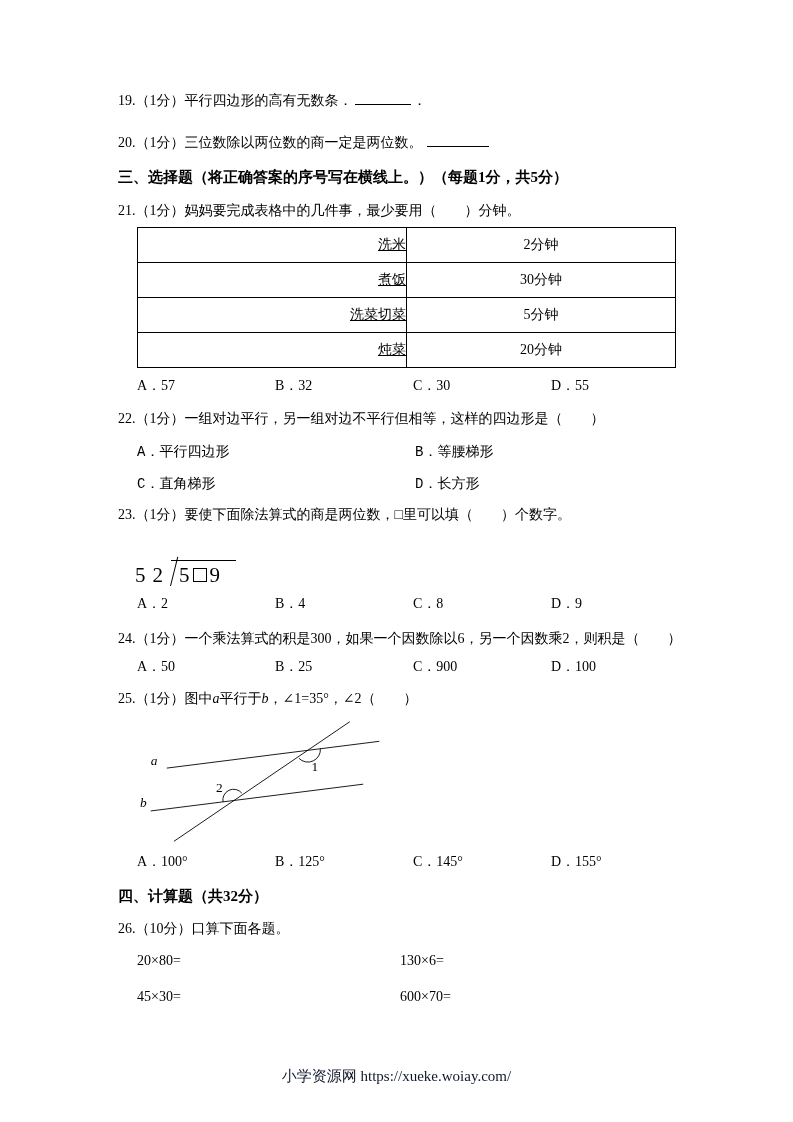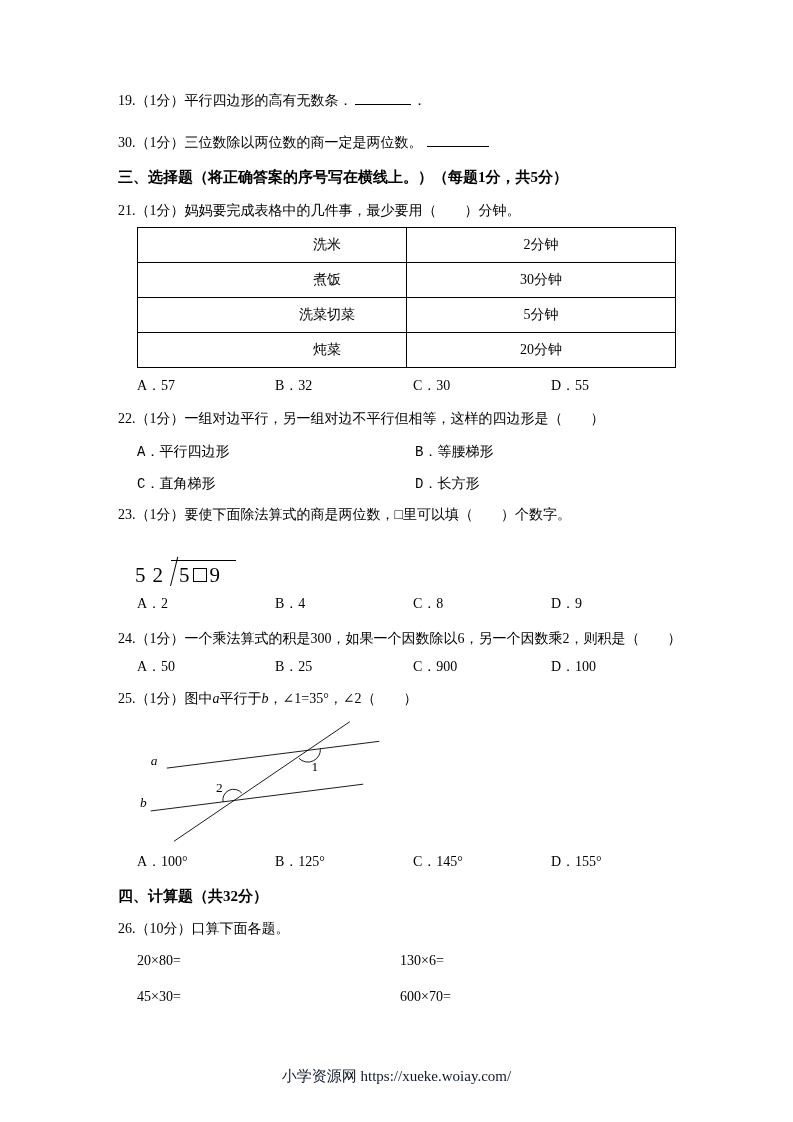--- a/index.html
+++ b/index.html
@@ -20,21 +20,21 @@
   .mt11 { margin-top:11px; }
   .mt12 { margin-top:12px; }
   .mt13 { margin-top:13px; }
   .mt14 { margin-top:14px; }
   .mt15 { margin-top:15px; }
   .mt16 { margin-top:16px; }
   .mt21 { margin-top:21px; }
 
   .timetable { border-collapse:collapse; margin:6px 0 0 19px; width:539px; table-layout:fixed; }
   .timetable td { border:1px solid #000; height:35px; padding:0; font-size:14px; }
-  .timetable td.task { width:269px; padding-left:110px; text-align:center; }
+  .timetable td.task { width:269px; padding-left:110px; text-align:right;text-decoration:underline; }
   .timetable td.time { text-align:center;margin-left:11px; }
 
   .opts4 { display:grid; grid-template-columns:repeat(4,138px); margin:8px 0 0 19px; white-space:nowrap; }
   .opts2 { display:grid; grid-template-columns:278px 278px; row-gap:12px; margin:13px 0 0 19px; white-space:nowrap;font-family:Liberation Mono, monospace; }
 
   .division-figure { display:flex; align-items:flex-end; margin:27px 0 0 17px; height:34px; font-size:21px; }
   .divisor { letter-spacing:7px; padding-bottom:1px; }
   .div-slash { width:1px; height:30px; background:#000; transform:rotate(14deg); transform-origin:50% 100%; display:inline-block; }
   .dividend { border-top:1px solid #000; padding:4px 16px 1px 8px; display:inline-flex; align-items:center; gap:3px; }
   .square-box { width:14px; height:14px; border:1px solid #000; display:inline-block; }
@@ -50,21 +50,21 @@
   .footer { position:absolute; left:0; top:1066px; width:100%; text-align:center; color:#0f172a; font-size:15px; }
 </style>
 </head>
 <body>
 
 <div class="page">
   <div class="content">
 
     <div class="fill-line"><span>19.（1分）平行四边形的高有无数条．</span><span class="blank w56"></span><span>．</span></div>
 
-    <div class="fill-line mt21"><span>30.（1分）三位数除以两位数的商一定是两位数。</span><span class="blank w62"></span></div>
+    <div class="fill-line mt21"><span>20.（1分）三位数除以两位数的商一定是两位数。</span><span class="blank w62"></span></div>
 
     <div class="section-title mt14">三、选择题（将正确答案的序号写在横线上。）（每题1分，共5分）</div>
 
     <div class="stem mt14">21.（1分）妈妈要完成表格中的几件事，最少要用（　　）分钟。</div>
 
     <table class="timetable">
       <tbody>
         <tr>
           <td class="task">洗米</td>
           <td class="time">2分钟</td>

